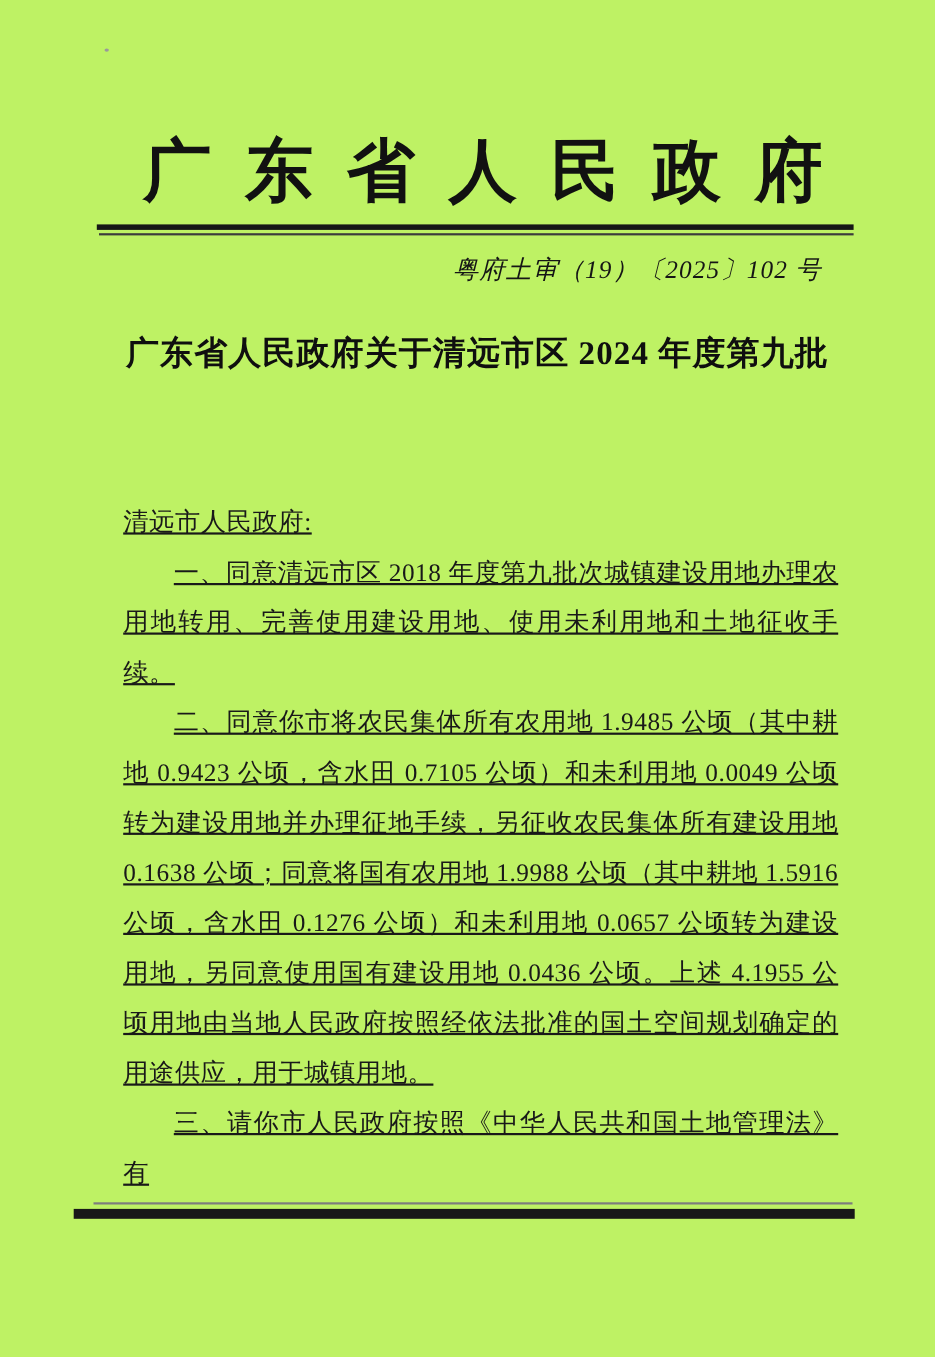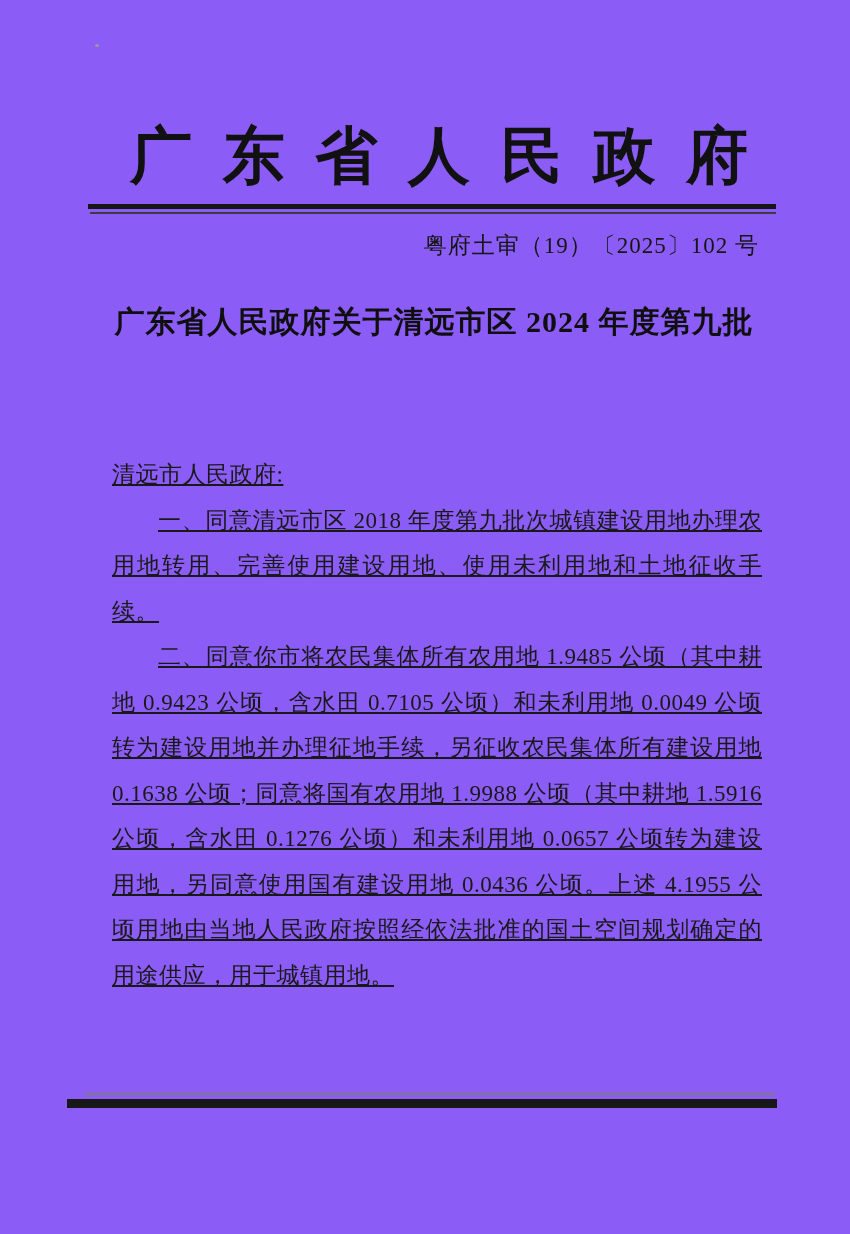--- a/index.html
+++ b/index.html
@@ -1,21 +1,21 @@
 <!DOCTYPE html>
 <html><head>
 <meta charset="utf-8">
 <style>
   html, body { margin: 0; padding: 0; background: #e8e8e8; }
   .page {
     position: relative;
     width: 850px;
     height: 1234px;
     margin: 0 auto;
-    background: #8b5cf6;
+    background: #bef264;
     overflow: hidden;
     font-family: "Liberation Serif", "DejaVu Serif", serif;
     color: #1c1c1c;
   }
   .speck {
     position: absolute;
     left: 95px; top: 44px;
     width: 4px; height: 3px;
     background: #9a9a9a;
     border-radius: 50%;
@@ -41,25 +41,26 @@
   }
   .sep-thin {
     position: absolute;
     left: 90px; top: 212px;
     width: 686px; height: 2px;
     background: #3c3c3c;
   }
   .doc-number {
     position: absolute;
     top: 231px;
-    right: 91px;
+    right: 103px;
     font-size: 23px;
     line-height: 30px;
     letter-spacing: 1px;
     color: #151515;
+    font-style: italic;
   }
   .doc-title {
     position: absolute;
     left: 20px; top: 297px;
     width: 828px;
     text-align: center;
     font-size: 30px;
     line-height: 49px;
     font-weight: bold;
     letter-spacing: 1px;
@@ -106,18 +107,19 @@
   <div class="doc-number">粤府土审（19）〔2025〕102 号</div>
 
   <div class="doc-title">
     <div>广东省人民政府关于清远市区 2024 年度第九批</div>
   </div>
 
   <div class="doc-body">
     <p class="salutation">清远市人民政府:</p>
     <p class="para">一、同意清远市区 2018 年度第九批次城镇建设用地办理农用地转用、完善使用建设用地、使用未利用地和土地征收手续。</p>
     <p class="para">二、同意你市将农民集体所有农用地 1.9485 公顷（其中耕地 0.9423 公顷，含水田 0.7105 公顷）和未利用地 0.0049 公顷转为建设用地并办理征地手续，另征收农民集体所有建设用地 0.1638 公顷；同意将国有农用地 1.9988 公顷（其中耕地 1.5916 公顷，含水田 0.1276 公顷）和未利用地 0.0657 公顷转为建设用地，另同意使用国有建设用地 0.0436 公顷。上述 4.1955 公顷用地由当地人民政府按照经依法批准的国土空间规划确定的用途供应，用于城镇用地。</p>
+    <p class="para">三、请你市人民政府按照《中华人民共和国土地管理法》有</p>
   </div>
 
   <div class="bottom-line-thin"></div>
   <div class="bottom-line-thick"></div>
 
 </div>
 
 </body></html>

